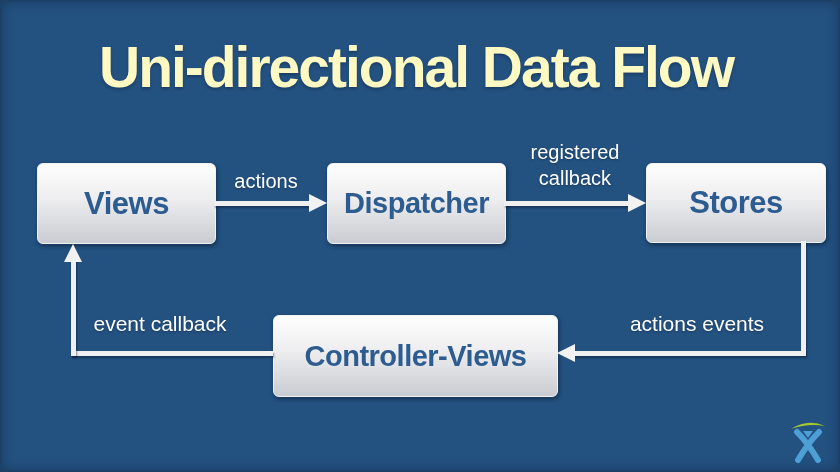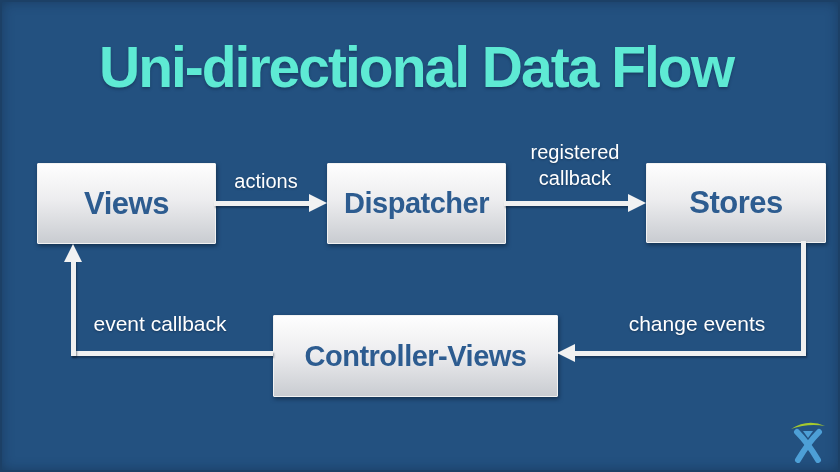--- a/index.html
+++ b/index.html
@@ -4,28 +4,28 @@
 <style>
   html,body{margin:0;padding:0;background:#111;}
   #stage{
     position:relative;width:840px;height:472px;overflow:hidden;
     background:#235180;
     box-shadow:inset 0 0 0 2px #1c4066, inset 0 0 14px rgba(8,25,45,.45);
     font-family:"Liberation Sans", sans-serif;
   }
   .slide-title{
     position:absolute;left:0;right:8px;top:34px;
-    text-align:center;color:#5eead4;font-weight:bold;
+    text-align:center;color:#fef9c3;font-weight:bold;
     font-size:57px;letter-spacing:-2px;
     text-shadow:0 2px 3px rgba(10,25,45,.35);
   }
   .node{
     position:absolute;display:flex;align-items:center;justify-content:center;
     background:linear-gradient(180deg,#fefefe 0%,#ededef 45%,#c9ccd1 100%);
-    border:1px solid #f2f2f2;border-radius:1px;
+    border:1px solid #f2f2f2;border-radius:6px;
     box-shadow:1px 2px 4px rgba(8,22,40,.55);
     color:#2d5c90;font-weight:bold;font-size:29px;letter-spacing:-.5px;
   }
   #node-views{left:37px;top:163px;width:177px;height:79px;font-size:31px;}
   #node-dispatcher{left:327px;top:163px;width:177px;height:79px;}
   #node-stores{left:646px;top:163px;width:178px;height:78px;font-size:31px;}
   #node-controller-views{left:273px;top:315px;width:283px;height:80px;}
   .edge-line{
     position:absolute;background:#f0f0f0;
     box-shadow:1px 2px 2px rgba(8,22,40,.45);
@@ -70,21 +70,21 @@
   <div class="arrowhead arrow-right" style="left:309px;top:194px;"></div>
   <div class="edge-label" id="label-actions">actions</div>
 
   <div class="edge-line h-line" style="left:504px;top:201px;width:126px;"></div>
   <div class="arrowhead arrow-right" style="left:628px;top:194px;"></div>
   <div class="edge-label" id="label-registered-callback">registered callback</div>
 
   <div class="edge-line v-line" style="left:801px;top:241px;height:112px;"></div>
   <div class="edge-line h-line" style="left:574px;top:351px;width:232px;"></div>
   <div class="arrowhead arrow-left" style="left:557px;top:344px;"></div>
-  <div class="edge-label" id="label-change-events">change events</div>
+  <div class="edge-label" id="label-change-events">actions events</div>
 
   <div class="edge-line h-line" style="left:71px;top:351px;width:202px;"></div>
   <div class="edge-line v-line" style="left:71px;top:258px;height:98px;"></div>
   <div class="arrowhead arrow-up" style="left:64px;top:244px;"></div>
   <div class="edge-label" id="label-event-handlers">event callback</div>
 
   <div id="brand-logo">
     <svg width="38" height="46" viewBox="0 0 38 46" aria-hidden="true">
       <path d="M2,12 Q19,1 36,9 Q19,6 2,12 Z" fill="#a5c92e"></path>
       <path d="M8,15 Q19,26 29,43" stroke="#4d9fd6" stroke-width="6" fill="none" stroke-linecap="round"></path>

